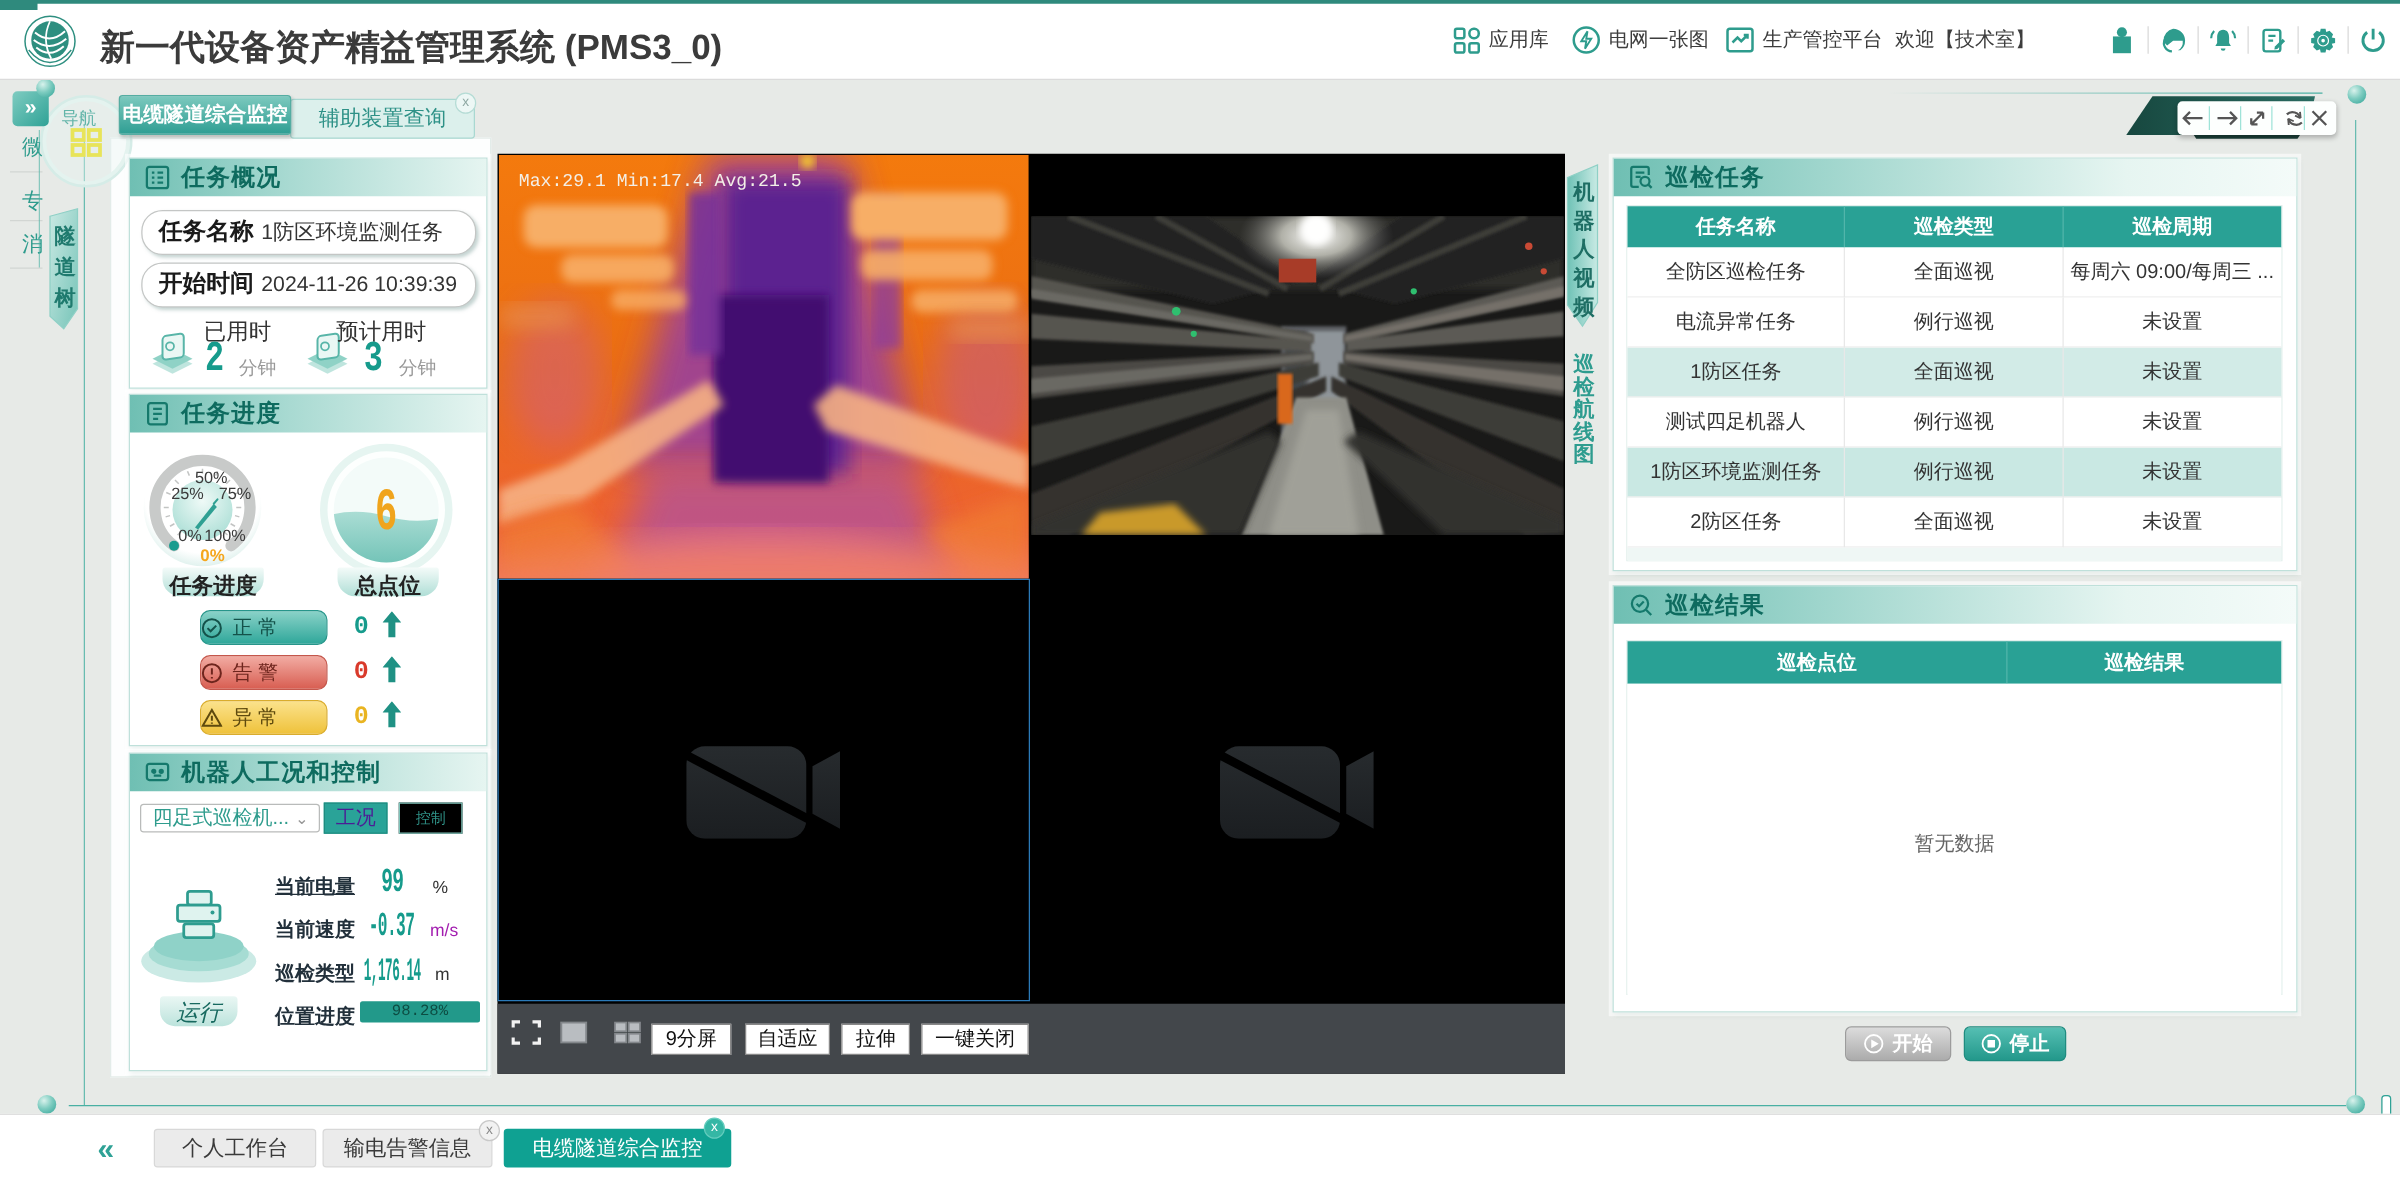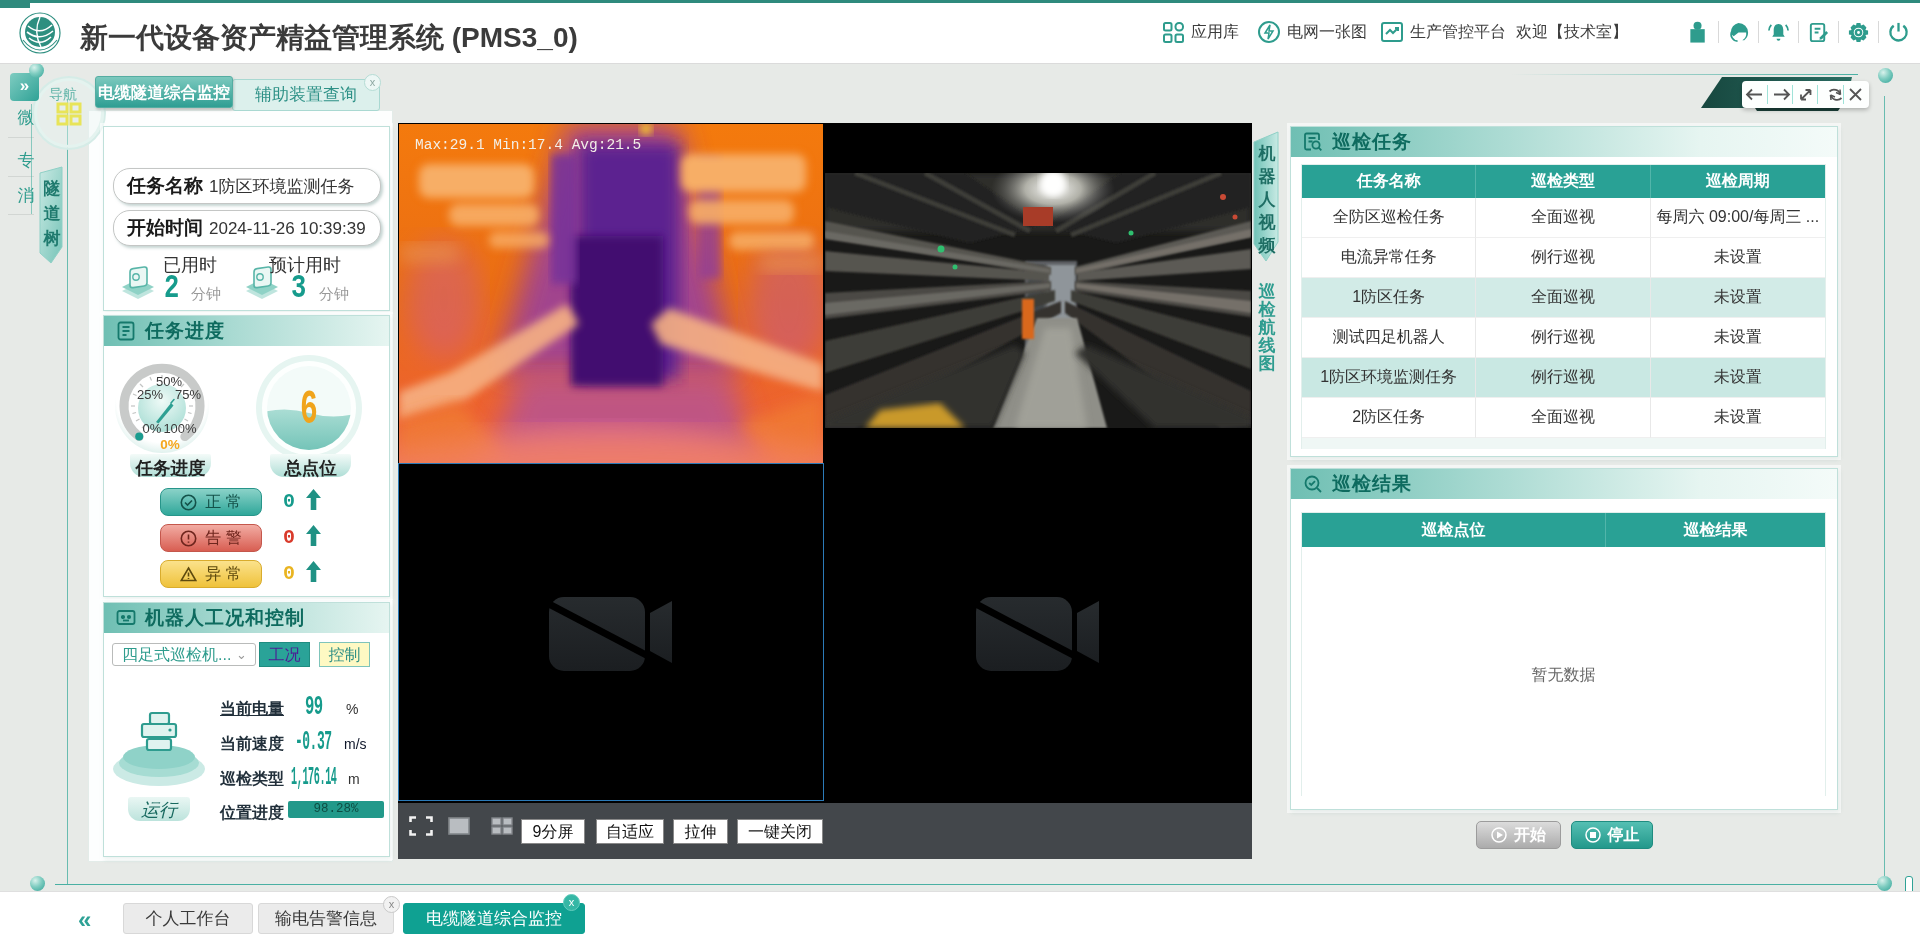--- a/index.html
+++ b/index.html
@@ -36,21 +36,21 @@
 .phead .ptitle { font-size:19px; font-weight:bold; color:#0E6B5F; margin-left:9px; letter-spacing:1px; }
 .picon { margin-left:12px; width:20px; height:20px; }
 
 
 .pill { position:absolute; left:9px; width:268px; height:36px; background:#FFF; border:1px solid #C4C6C5; border-radius:17px; box-shadow:2px 2px 3px rgba(140,170,165,0.5); font-size:17px; color:#333; line-height:34px; white-space:nowrap; overflow:hidden; }
 .pill b { font-size:19px; color:#1A1A1A; margin:0 6px 0 13px; }
 
 .dig { font-family:"Liberation Mono",monospace; font-weight:bold; color:#169B8C; display:inline-block; transform:scaleX(0.58); transform-origin:0 50%; white-space:nowrap; letter-spacing:-1px; }
 
 
-.stbtn { position:absolute; left:56px; width:102px; height:28px; border-radius:8px; font-size:16px; display:flex; align-items:center; justify-content:center; gap:8px; }
+.stbtn { position:absolute; left:56px; width:102px; height:28px; border-radius:8px; font-size:16px; display:flex; align-items:center; gap:8px; }
 .strow-num { position:absolute; left:180px; font-family:"Liberation Mono",monospace; font-weight:bold; font-size:20px; }
 
 
 .rtable { position:absolute; border:1px solid #E2EFEC; }
 .rtable .thead { display:flex; background:#29A195; color:#FFF; font-weight:bold; font-size:16px; }
 .rtable .thead div { display:flex; align-items:center; justify-content:center; border-right:1px solid #52B5AA; }
 .rtable .trow { display:flex; font-size:16px; color:#333; }
 .rtable .trow div { display:flex; align-items:center; justify-content:center; border-right:1px solid #E8E8E8; border-bottom:1px solid #EFEFEF; }
 
 
@@ -188,20 +188,27 @@
       </defs>
     <path d="M2 8 L24 2 L24 82 L13 98 L2 88 Z" fill="url(#tungrad)" stroke="#8FD0C6" stroke-width="1"></path>
   </svg>
   <div class="abs" style="left:43px;top:176px;width:18px;color:#1F7A6E;font-size:17px;font-weight:bold;z-index:6;line-height:25px;text-align:center;">隧<br>道<br>树</div>
 
   <div id="tab2">辅助装置查询</div>
   <div class="abs" style="left:364px;top:74px;width:17px;height:17px;border-radius:50%;background:#EDF7F5;border:1px solid #B5DCD5;color:#8FA8A3;font-size:11px;line-height:15px;text-align:center;z-index:9;">x</div>
   <div id="tab1">电缆隧道综合监控</div>
 
   <div class="panel" style="left:103px;top:126px;width:287px;height:185px;z-index:6;">
+    <div class="phead">
+      <svg class="picon" viewBox="0 0 20 20" fill="none" stroke="#15796C" stroke-width="1.8">
+          <rect x="1.5" y="1.5" width="17" height="17" rx="2"></rect>
+          <path d="M5.5 6 h2 M5.5 10 h2 M5.5 14 h2 M10 6 h4.5 M10 10 h4.5 M10 14 h4.5"></path>
+        </svg>
+      <span class="ptitle">任务概况</span>
+    </div>
     <div class="pill" style="top:41px;"><b>任务名称</b>1防区环境监测任务</div>
     <div class="pill" style="top:83px;"><b>开始时间</b>2024-11-26 10:39:39</div>
     <svg class="abs" style="left:12px;top:136px;" width="44" height="40" viewBox="0 0 44 40">
       <g>
           <path d="M6 28 L22 20 L38 28 L22 36 Z" fill="#BFE5DE"></path>
           <path d="M6 24 L22 16 L38 24 L22 32 Z" fill="#8FD2C6"></path>
       <rect x="14" y="2" width="17" height="19" rx="3" fill="#EAF7F4" stroke="#58B5A8" stroke-width="1.6" transform="skewY(-8) translate(0,6)"></rect>
       <circle cx="20" cy="14" r="3.2" fill="none" stroke="#58B5A8" stroke-width="1.4"></circle>
         </g>
     </svg>
@@ -331,42 +338,42 @@
       <svg class="picon" viewBox="0 0 20 20" fill="none" stroke="#15796C" stroke-width="1.8">
           <rect x="1.5" y="3" width="17" height="13" rx="2"></rect>
           <circle cx="7" cy="9" r="1.2" fill="#15796C"></circle>
           <circle cx="13" cy="9" r="1.2" fill="#15796C"></circle>
           <path d="M7 12.5 h6"></path>
         </svg>
       <span class="ptitle">机器人工况和控制</span>
     </div>
     <div class="abs" style="left:8px;top:40px;width:144px;height:23px;background:#FFF;border:1px solid #B9BBBA;border-radius:3px;font-size:16px;color:#2E9C8D;line-height:21px;padding-left:9px;">四足式巡检机...<span style="position:absolute;right:8px;color:#999;font-size:13px;">⌄</span></div>
     <div class="abs" style="left:155px;top:39px;width:51px;height:25px;background:#2AA398;border:1px solid #1F8C80;color:#4c1d95;font-size:16px;text-align:center;line-height:23px;">工况</div>
-    <div class="abs" style="left:215px;top:39px;width:51px;height:25px;background:#fef9c3;border:1px solid #7FC4BA;color:#2E8F85;font-size:16px;text-align:center;line-height:23px;">控制</div>
+    <div class="abs" style="left:215px;top:39px;width:51px;height:25px;background:#000000;border:1px solid #7FC4BA;color:#2E8F85;font-size:12px;text-align:center;line-height:23px;">控制</div>
 
     <svg class="abs" style="left:5px;top:88px;" width="100" height="110" viewBox="0 0 100 110">
       <ellipse cx="50" cy="78" rx="46" ry="17" fill="#CBEAE5"></ellipse>
       <ellipse cx="50" cy="72" rx="40" ry="14" fill="#A6DCD3"></ellipse>
       <ellipse cx="50" cy="66" rx="36" ry="12" fill="#8FD2C8"></ellipse>
       <g fill="#DFF3EF" stroke="#2E9C8F" stroke-width="2.2">
         <rect x="41" y="22" width="19" height="11" rx="2"></rect>
         <rect x="33" y="33" width="34" height="13" rx="2"></rect>
         <rect x="38" y="48" width="24" height="11" rx="2"></rect>
       </g>
       <circle cx="61" cy="39" r="1.6" fill="#2E9C8F"></circle>
     </svg>
     <div class="abs" style="left:24px;top:194px;width:62px;height:24px;background:linear-gradient(180deg,#EAF7F4,#BCE3DC);border-radius:3px 3px 12px 12px;"></div>
     <div class="abs" style="left:24px;top:195px;width:62px;text-align:center;font-size:18px;font-weight:normal;color:#17695F;font-style:italic;">运行</div>
 
     <div class="abs" style="left:116px;top:96px;font-size:16px;font-weight:bold;color:#22303B;text-decoration:underline;">当前电量</div>
     <div class="abs dig" style="left:201px;top:89px;font-size:27px;">99</div>
     <div class="abs" style="left:242px;top:98px;font-size:14px;color:#333;">%</div>
     <div class="abs" style="left:116px;top:131px;font-size:16px;font-weight:bold;color:#22303B;">当前速度</div>
     <div class="abs dig" style="left:191px;top:124px;font-size:27px;transform:scaleX(0.48);">-0.37</div>
-    <div class="abs" style="left:240px;top:133px;font-size:14px;color:#0f172a;">m/s</div>
+    <div class="abs" style="left:240px;top:133px;font-size:14px;color:#a21caf;">m/s</div>
     <div class="abs" style="left:116px;top:166px;font-size:16px;font-weight:bold;color:#22303B;">巡检类型</div>
     <div class="abs dig" style="left:187px;top:159px;font-size:26px;transform:scaleX(0.39);">1,176.14</div>
     <div class="abs" style="left:244px;top:168px;font-size:14px;color:#333;">m</div>
     <div class="abs" style="left:116px;top:200px;font-size:16px;font-weight:bold;color:#22303B;">位置进度</div>
     <div class="abs" style="left:184px;top:198px;width:96px;height:17px;background:#22998A;border-radius:2px;text-align:center;font-size:12.5px;color:rgba(8,56,48,0.8);line-height:17px;font-family:'Liberation Mono',monospace;">98.28%</div>
   </div>
 
   <svg class="abs" style="left:1695px;top:76px;z-index:8;" width="165" height="36" viewBox="0 0 165 36">
     <defs>
         <linearGradient id="trapg" x1="0" y1="0" x2="1" y2="0">

